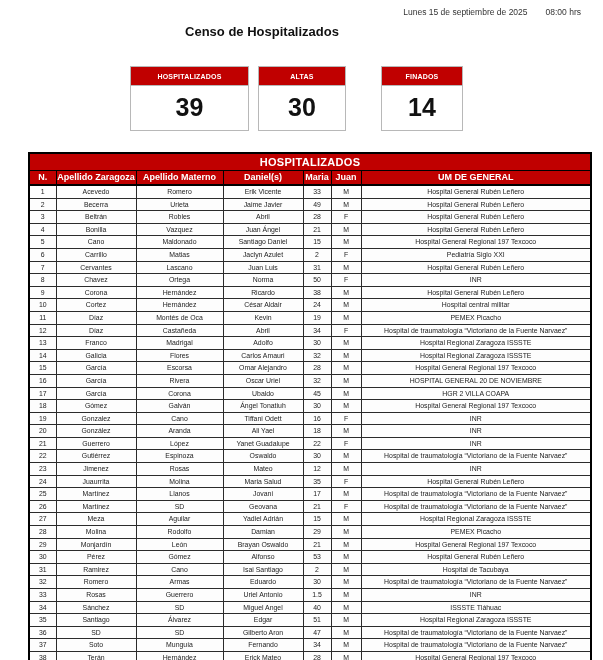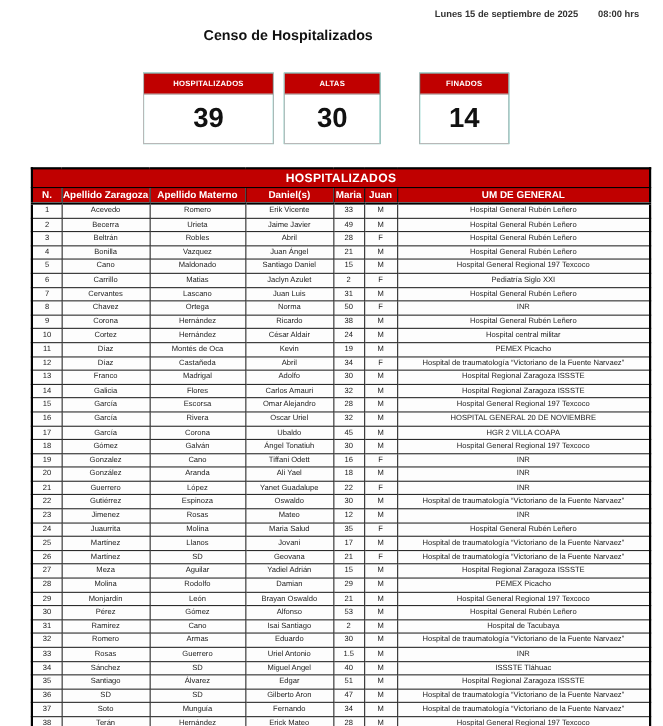--- a/index.html
+++ b/index.html
@@ -4,37 +4,37 @@
 <style>
   * { margin: 0; padding: 0; box-sizing: border-box; }
   html, body { width: 603px; height: 660px; background: #ffffff; overflow: hidden; }
   body { font-family: "Liberation Sans", sans-serif; color: #1a1a1a; }
 
   .page { position: relative; width: 603px; height: 660px; background: #fff; }
 
   
   .topbar {
     position: absolute; top: 7px; right: 22px;
-    font-size: 8.5px; font-weight: bold; color: #333;
+    font-size: 8.5px; font-weight: normal; color: #333;
     display: flex; gap: 18px;
   }
 
   
   .page-title {
     position: absolute; top: 24px; left: 16px; width: 492px;
     text-align: center; font-size: 13px; font-weight: bold; color: #111;
   }
 
   
   .stats {
     position: absolute; top: 66px; left: 130px;
     display: flex; align-items: flex-start;
   }
   .stat-box {
-    background: #14b8a6; border: 1px solid #b8b8b8;
+    background: #f0abfc; border: 1px solid #b8b8b8;
     display: flex; flex-direction: column;
   }
   .stat-box .stat-head {
     background: #c00000; color: #fff; font-weight: bold;
     font-size: 7px; letter-spacing: .2px; text-align: center;
     padding: 6px 4px 5px 4px; border-bottom: 1px solid #b8b8b8;
   }
   .stat-box .stat-value {
     font-size: 25px; font-weight: bold; color: #111; text-align: center;
     padding: 7px 0 8px 0; background: #fff;

